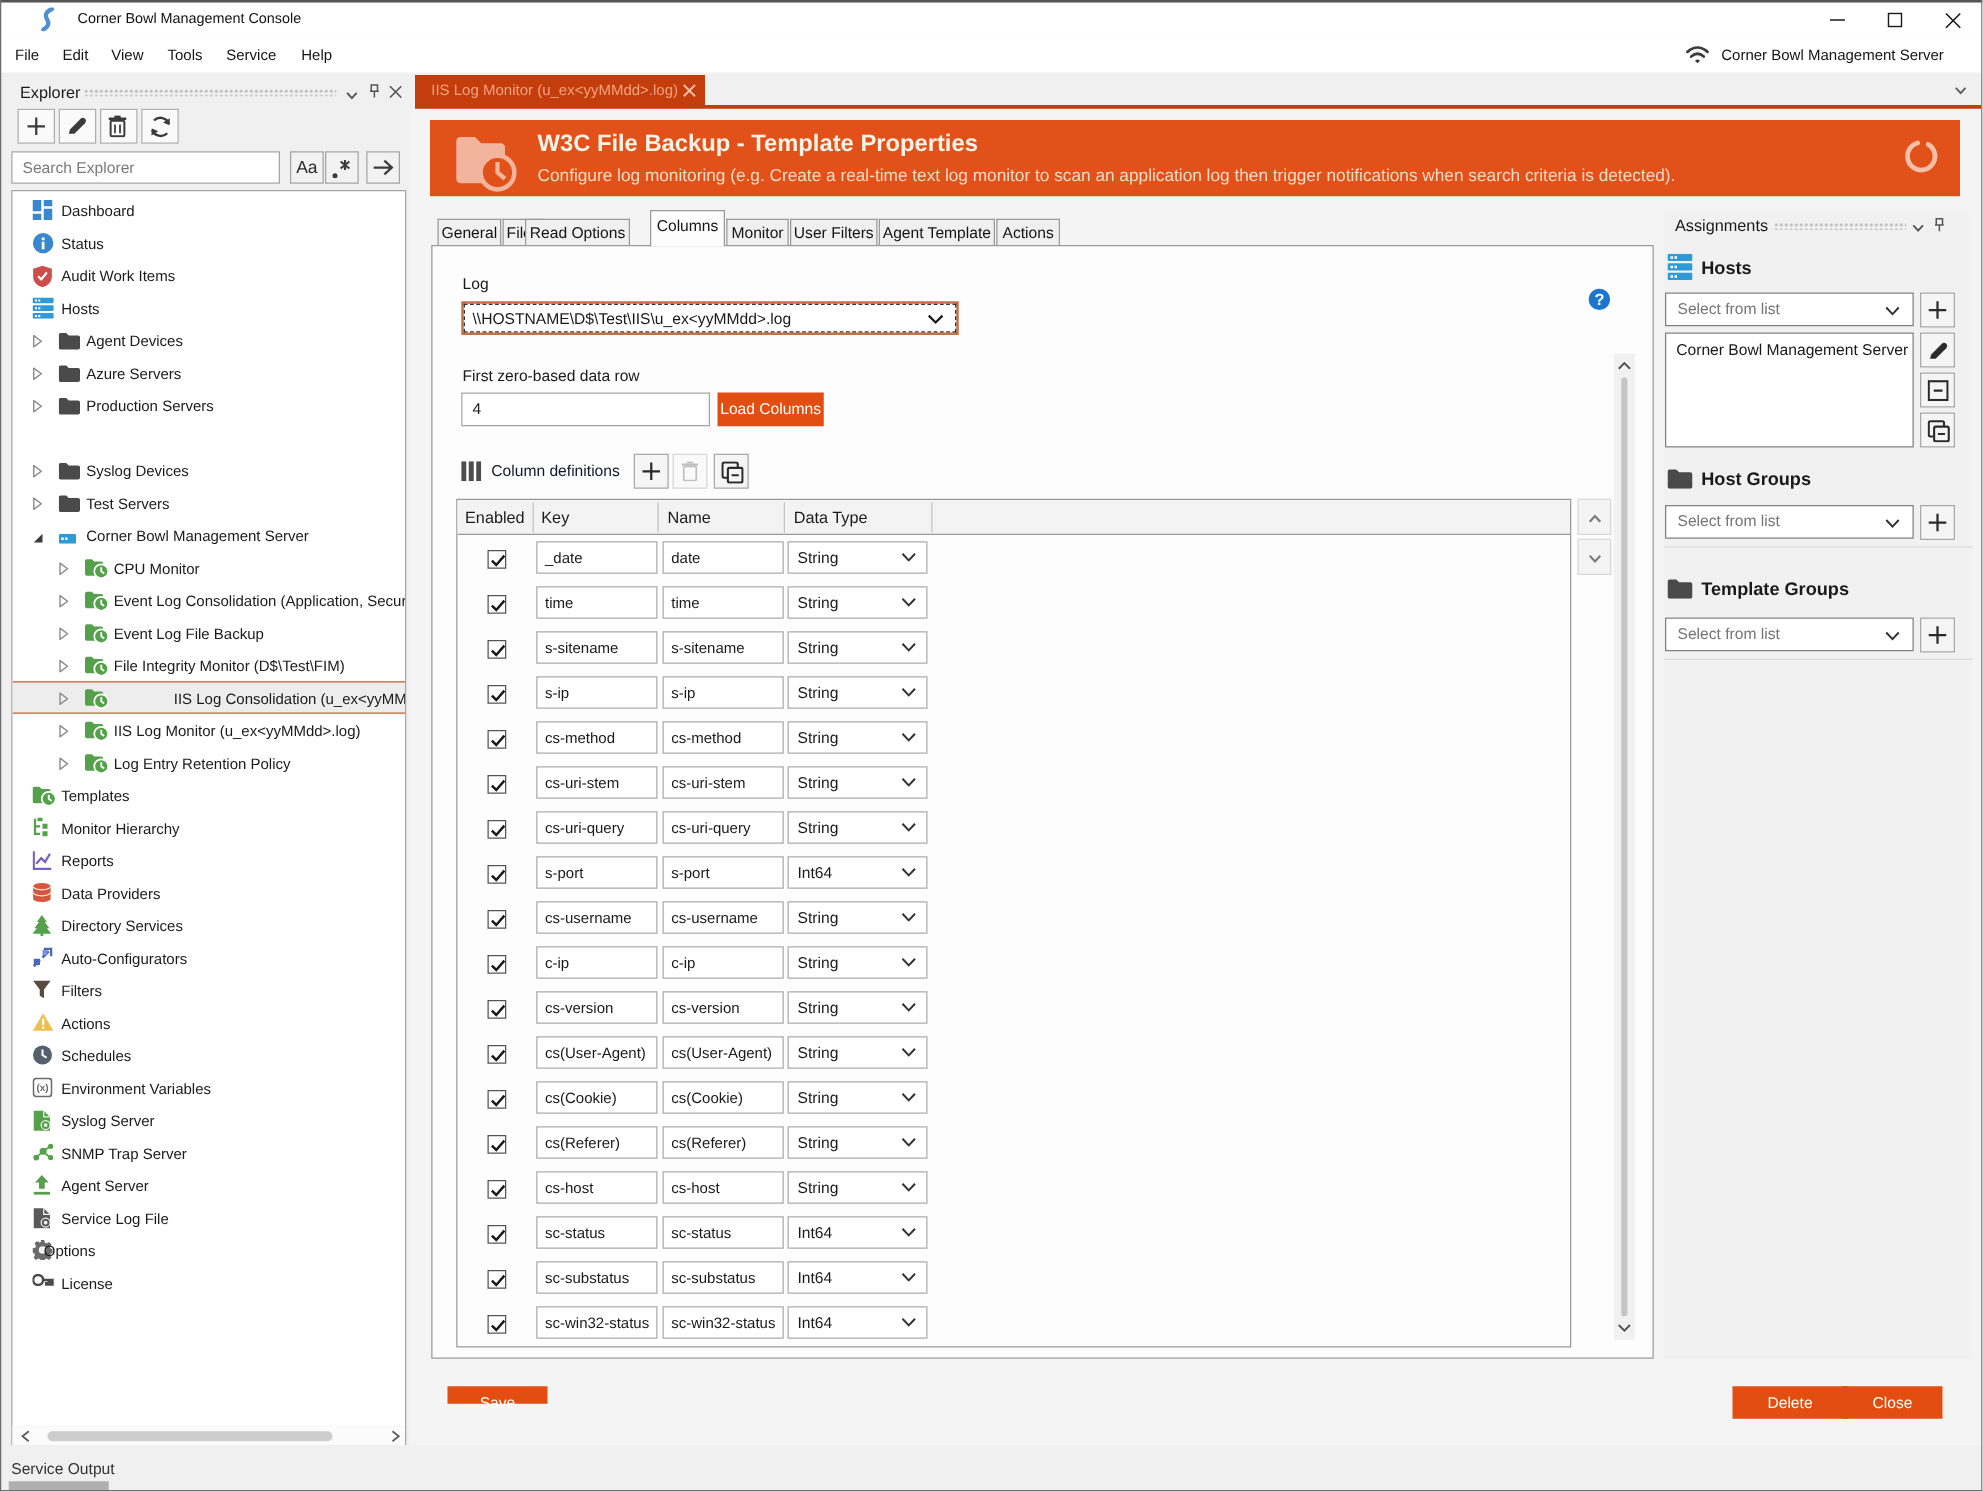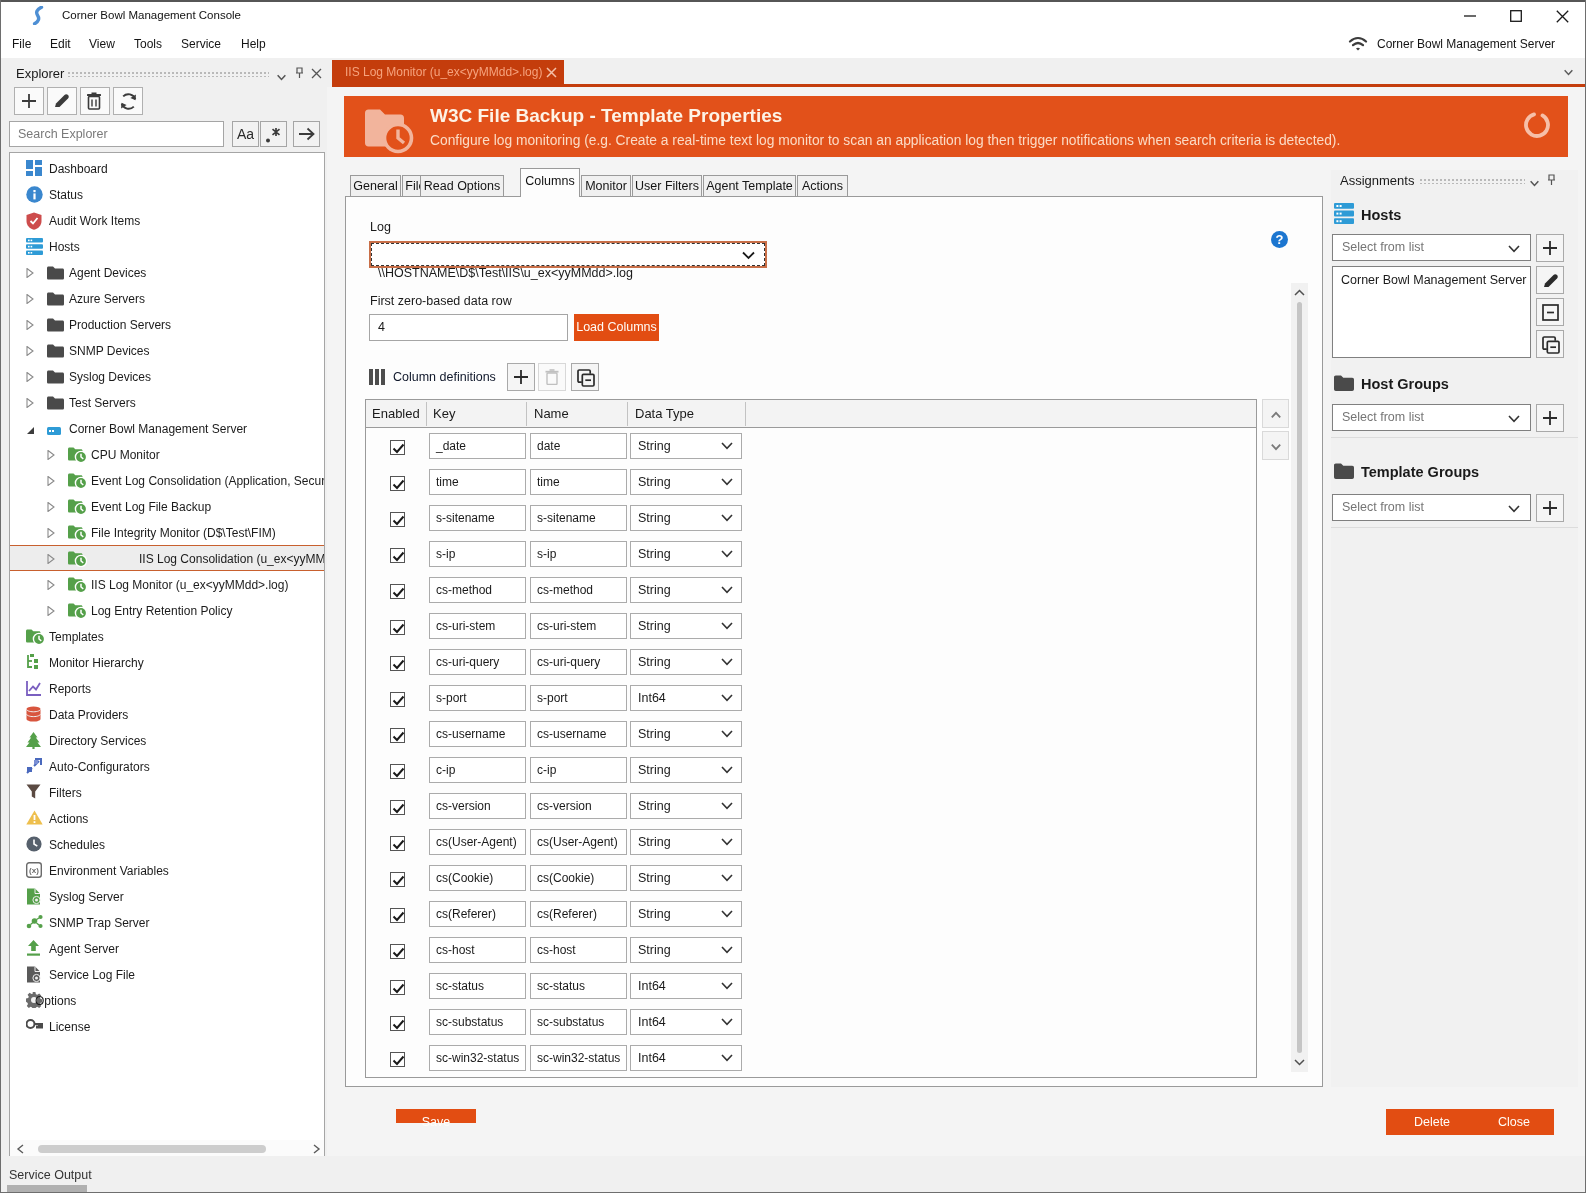--- a/index.html
+++ b/index.html
@@ -50,21 +50,21 @@
   border-bottom:none; font-size:12.5px; color:#141414; text-align:center; white-space:nowrap; }
 .ptab.sel { top:168px; height:29px; background:#fdfdfd; z-index:5; }
 #cpanel { position:absolute; left:345px; top:196px; width:978px; height:891px; background:#fdfdfd;
   border:1px solid #9a9a9a; }
 
 .field-label { position:absolute; font-size:12.5px; color:#1a1a1a; }
 #logcombo { position:absolute; left:23px; top:44px; width:398px; height:27px; background:#fff;
   border:2px solid #c96f48; }
 #logcombo .inner { position:absolute; left:0; top:0; right:0; bottom:0;
   border:1px dashed #333; }
-#logcombo .txt { position:absolute; left:7px; top:5px; font-size:12.5px; color:#1a1a1a; white-space:nowrap;margin-top:18px; }
+#logcombo .txt { position:absolute; left:7px; top:5px; font-size:12.5px; color:#1a1a1a; white-space:nowrap; }
 #helpq { position:absolute; left:925px; top:34px; width:17px; height:17px; border-radius:50%;
   background:#1c76d0; color:#fff; font-size:13px; font-weight:700; text-align:center;
   line-height:17px; }
 #rowinput { position:absolute; left:23px; top:117px; width:199px; height:27px; background:#fff;
   border:1px solid #a5a5a5; font-size:12.5px; color:#1a1a1a; line-height:25px; padding-left:8px; }
 .obtn { position:absolute; background:#e24d12; color:#fffdf8; font-size:12.5px;
   text-align:center; white-space:nowrap; }
 #loadcols { left:228px; top:117px; width:85px; height:27px; line-height:27px; }
 #coldef-label { position:absolute; left:47px; top:173px; font-size:12.5px; color:#0f172a; }
 .cdbtn { position:absolute; top:166px; width:28px; height:28px; background:#f5f5f5;
@@ -94,21 +94,21 @@
 #assign-title { position:absolute; left:9px; top:3px; font-size:13px; color:#1a1a1a; }
 .acombo { position:absolute; left:1px; width:199px; height:27px; background:#fff;
   border:1px solid #808080; font-size:12.5px; color:#757575; line-height:25px; padding-left:9px; white-space:nowrap; }
 .abtn { position:absolute; left:205px; width:28px; height:28px; background:#f5f5f5;
   border:1px solid #a9a9a9; }
 .ahdr { position:absolute; left:30px; font-size:14.5px; font-weight:700; color:#1a1a1a; }
 #alist { position:absolute; left:1px; top:96px; width:199px; height:92px; background:#fff;
   border:1px solid #808080; font-size:12.5px; color:#1a1a1a; white-space:nowrap; }
 .asep { position:absolute; left:0px; width:247px; height:1px; background:#dcdcdc; }
 
-#savebtn { left:358px; top:1109px; width:80px; height:14px; line-height:26px;margin-left:38px; }
+#savebtn { left:358px; top:1109px; width:80px; height:14px; line-height:26px; }
 #delbtn  { left:1386px; top:1109px; width:92px; height:26px; line-height:26px; }
 #closebtn{ left:1474px; top:1109px; width:80px; height:26px; line-height:26px; }
 
 #statusstrip { position:absolute; left:1px; top:1156px; width:1583px; height:36px;
   background:#f0f0f0; }
 #statusstrip .lab { position:absolute; left:8px; top:12px; font-size:12.5px; color:#333; }
 #statusstrip .bar { position:absolute; left:6px; top:29px; width:80px; height:7px; background:#b0b0b0; }
 </style></head><body>
 <div id="win">
 <div class="abs" style="left:327px;top:87px;width:1258px;height:1069px;background:#f4f4f4;"></div>
@@ -255,29 +255,20 @@
 </div>
 <div class="trow" style="top:159px;">
 <div class="texp" style="left:16px;"><svg width="8" height="10" viewBox="0 0 8 10" style="">
               <path d="M1 0.5 L7 5 L1 9.5 Z" fill="none" stroke="#8a8a8a" stroke-width="1.1"></path>
             </svg></div>
 <div class="ticon" style="left:37px;top:6px;"><svg width="17" height="14" viewBox="0 0 17 14" style="">
               <path d="M0 2 C0 1 0.6 0.4 1.5 0.4 H6 L8 2.4 H15.5 C16.4 2.4 17 3 17 4 V12 C17 13 16.4 13.6 15.5 13.6 H1.5 C0.6 13.6 0 13 0 12 Z" fill="#4a4a4a"></path>
             </svg></div>
 <div class="lbl" style="left:59px;">Production Servers</div>
 </div>
-<div class="trow" style="top:185px;">
-<div class="texp" style="left:16px;"><svg width="8" height="10" viewBox="0 0 8 10" style="">
-              <path d="M1 0.5 L7 5 L1 9.5 Z" fill="none" stroke="#8a8a8a" stroke-width="1.1"></path>
-            </svg></div>
-<div class="ticon" style="left:37px;top:6px;"><svg width="17" height="14" viewBox="0 0 17 14" style="">
-              <path d="M0 2 C0 1 0.6 0.4 1.5 0.4 H6 L8 2.4 H15.5 C16.4 2.4 17 3 17 4 V12 C17 13 16.4 13.6 15.5 13.6 H1.5 C0.6 13.6 0 13 0 12 Z" fill="#4a4a4a"></path>
-            </svg></div>
-<div class="lbl" style="left:59px;">SNMP Devices</div>
-</div>
 <div class="trow" style="top:211px;">
 <div class="texp" style="left:16px;"><svg width="8" height="10" viewBox="0 0 8 10" style="">
               <path d="M1 0.5 L7 5 L1 9.5 Z" fill="none" stroke="#8a8a8a" stroke-width="1.1"></path>
             </svg></div>
 <div class="ticon" style="left:37px;top:6px;"><svg width="17" height="14" viewBox="0 0 17 14" style="">
               <path d="M0 2 C0 1 0.6 0.4 1.5 0.4 H6 L8 2.4 H15.5 C16.4 2.4 17 3 17 4 V12 C17 13 16.4 13.6 15.5 13.6 H1.5 C0.6 13.6 0 13 0 12 Z" fill="#4a4a4a"></path>
             </svg></div>
 <div class="lbl" style="left:59px;">Syslog Devices</div>
 </div>
 <div class="trow" style="top:237px;">

